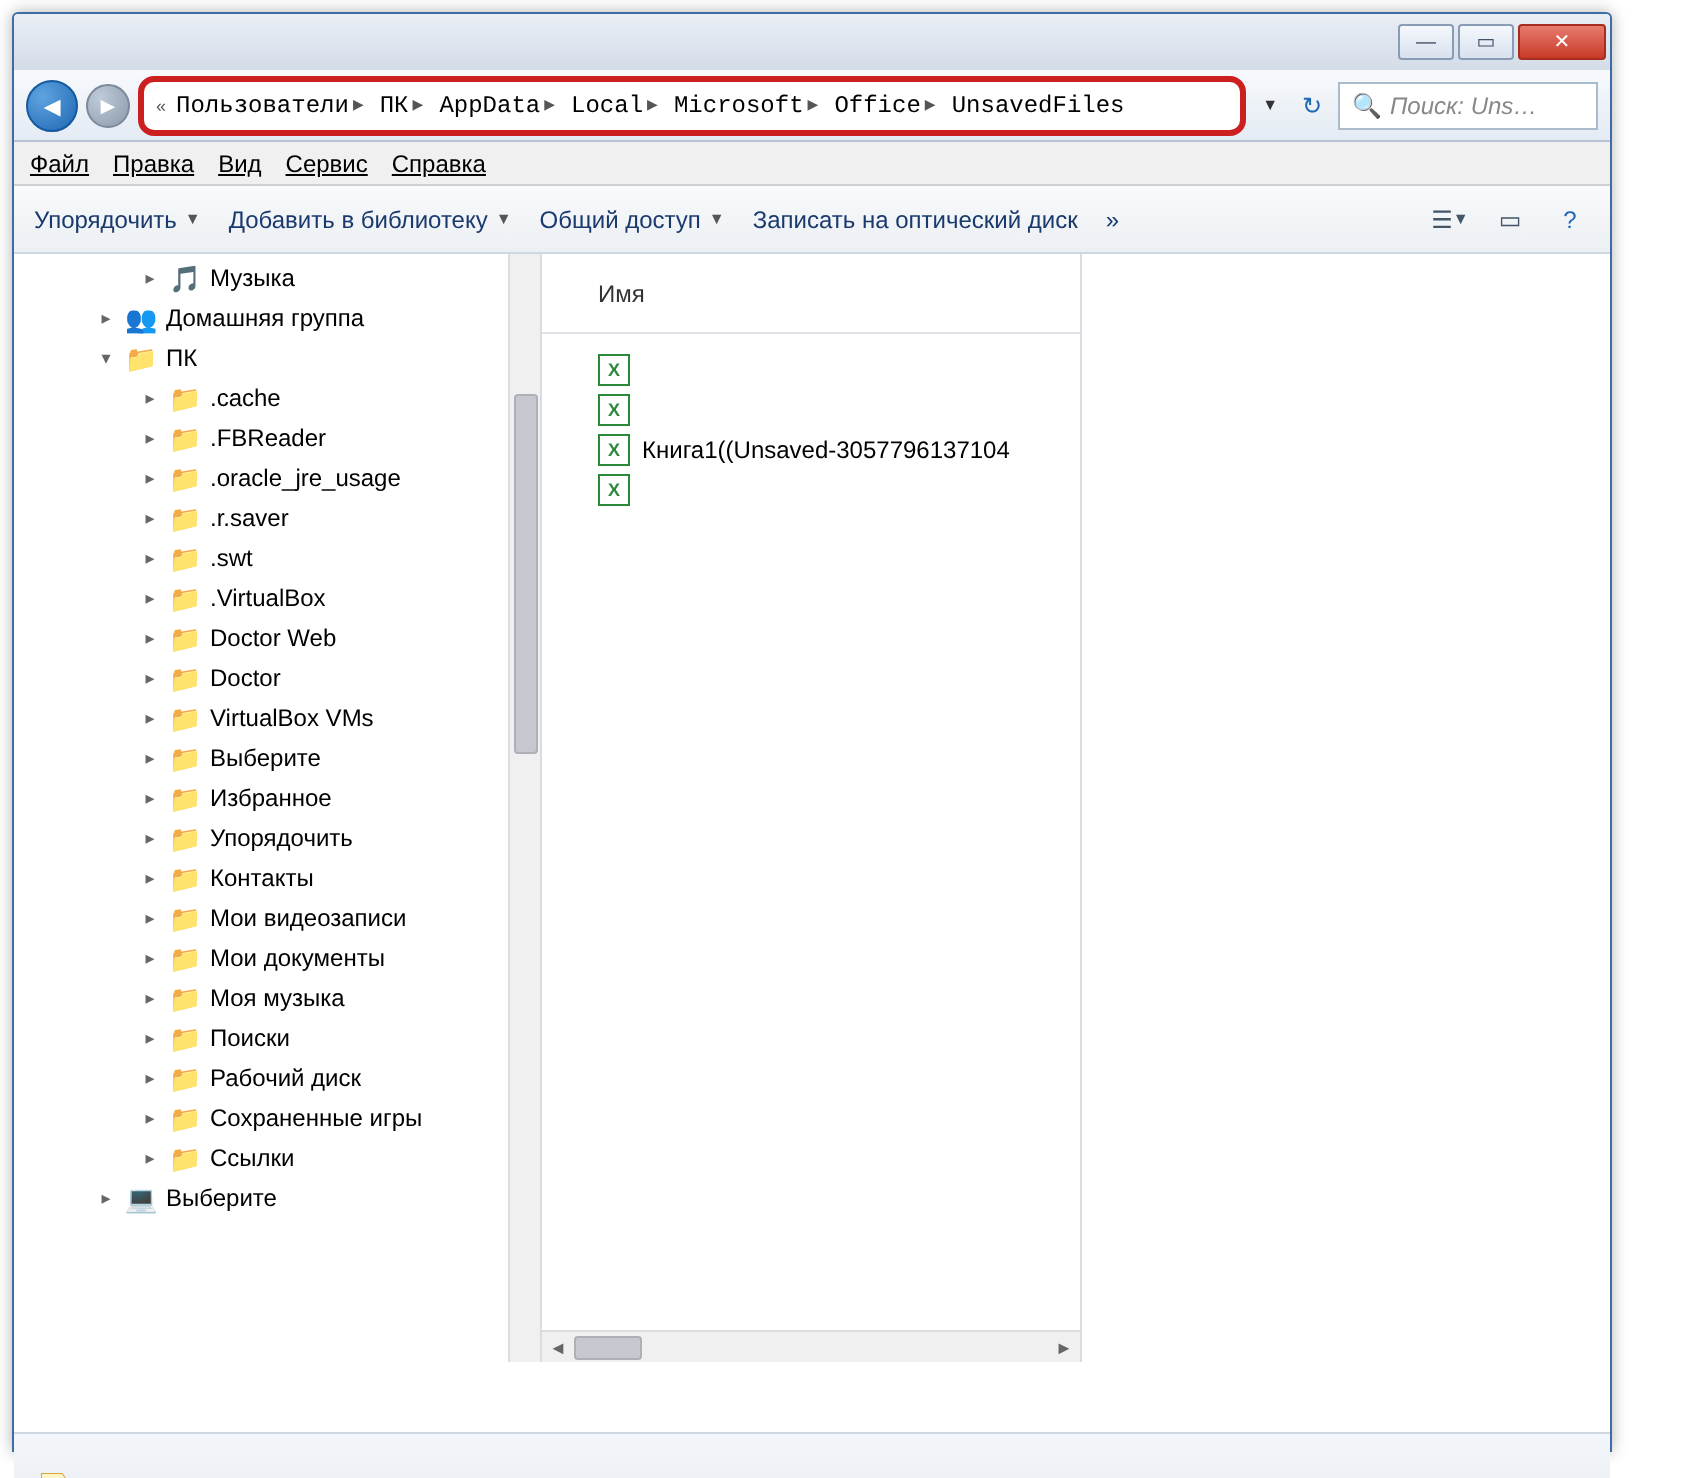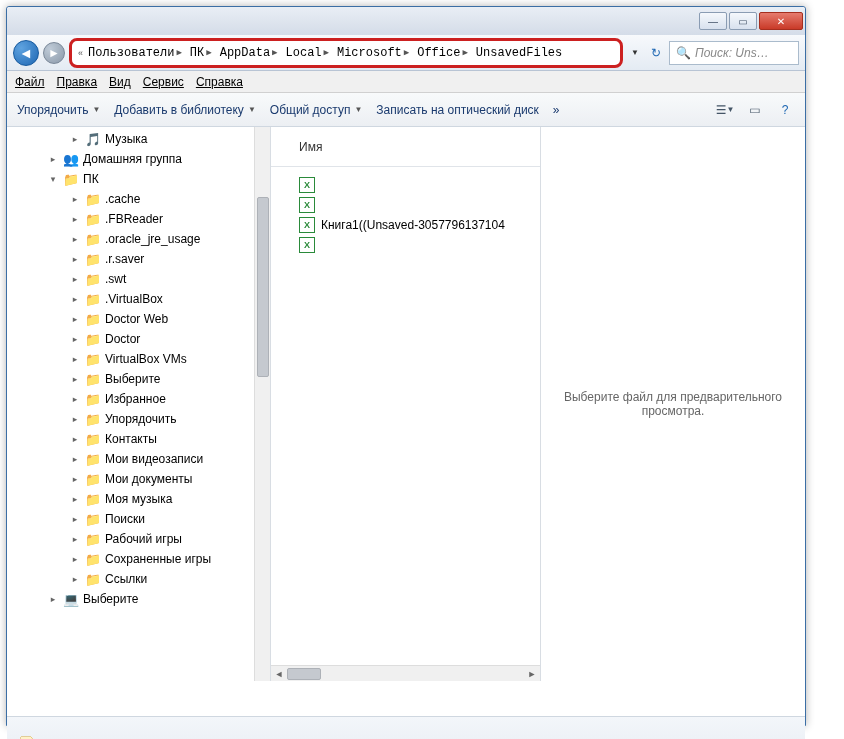--- a/index.html
+++ b/index.html
@@ -260,21 +260,21 @@
           <span>Моя музыка</span>
         </div>
         <div class="tree-item indent-2">
           <span class="expander">▸</span>
           <span class="tree-icon folder-ico">📁</span>
           <span>Поиски</span>
         </div>
         <div class="tree-item indent-2">
           <span class="expander">▸</span>
           <span class="tree-icon folder-ico">📁</span>
-          <span>Рабочий игры</span>
+          <span>Рабочий диск</span>
         </div>
         <div class="tree-item indent-2">
           <span class="expander">▸</span>
           <span class="tree-icon folder-ico">📁</span>
           <span>Сохраненные игры</span>
         </div>
         <div class="tree-item indent-2">
           <span class="expander">▸</span>
           <span class="tree-icon folder-ico">📁</span>
           <span>Ссылки</span>
@@ -308,23 +308,20 @@
         </div>
       <div class="hscroll">
         <div class="harrow">◄</div>
         <div class="htrack">
             <div class="hthumb"></div>
           </div>
         <div class="harrow">►</div>
       </div>
     </div>
 
-    <div class="preview">
-      <span>Выберите файл для предварительного просмотра.</span>
-    </div>
 
   </div>
 
   <div class="statusbar">
     <svg class="status-ico" viewBox="0 0 32 32">
         <path fill="#f7e199" stroke="#d4a93a" d="M2 8 L12 8 L14 11 L30 11 L30 27 L2 27 Z"></path>
         <path fill="#fff3c8" d="M2 8 L12 8 L14 11 L2 11 Z"></path>
       </svg>
     <span class="status-text">Элементов: 4</span>
   </div>

